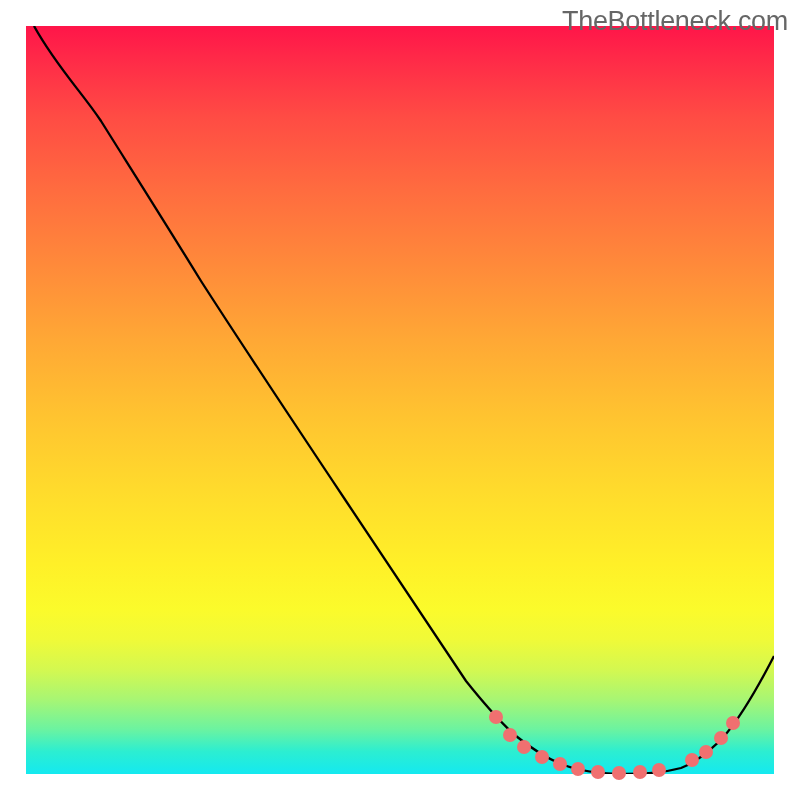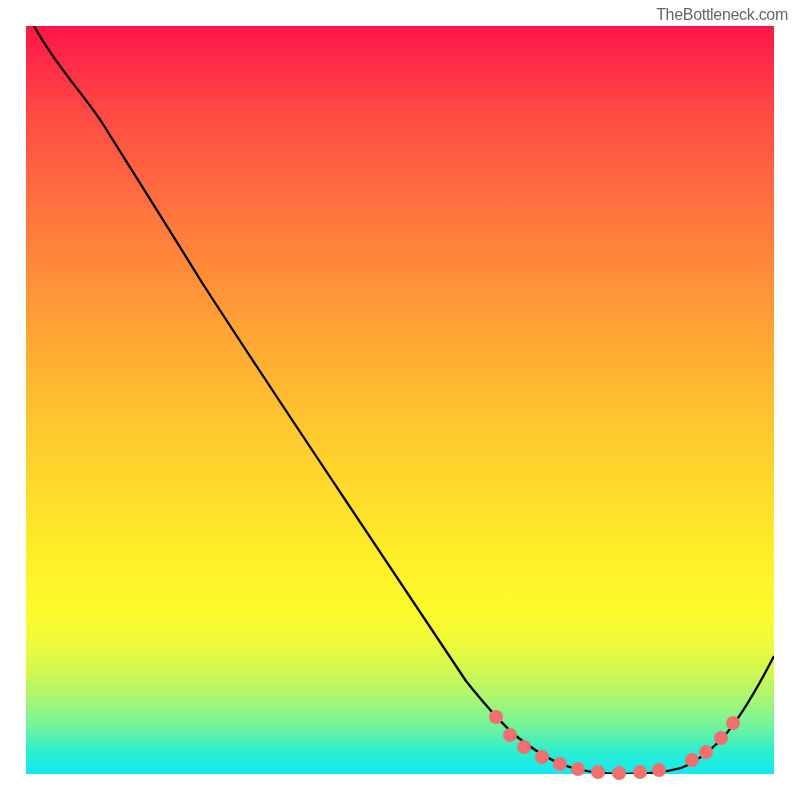--- a/index.html
+++ b/index.html
@@ -14,21 +14,21 @@
   }
   .chart-container {
     position: relative;
     width: 800px;
     height: 800px;
   }
   .watermark {
     position: absolute;
     top: 6px;
     right: 12px;
-    font-size: 16px;
+    font-size: 27px;
     color: #666666;
     font-weight: 500;
     letter-spacing: -0.3px;
     z-index: 10;
   }
   .gradient-bg {
     position: absolute;
     top: 26px;
     left: 26px;
     width: 748px;

